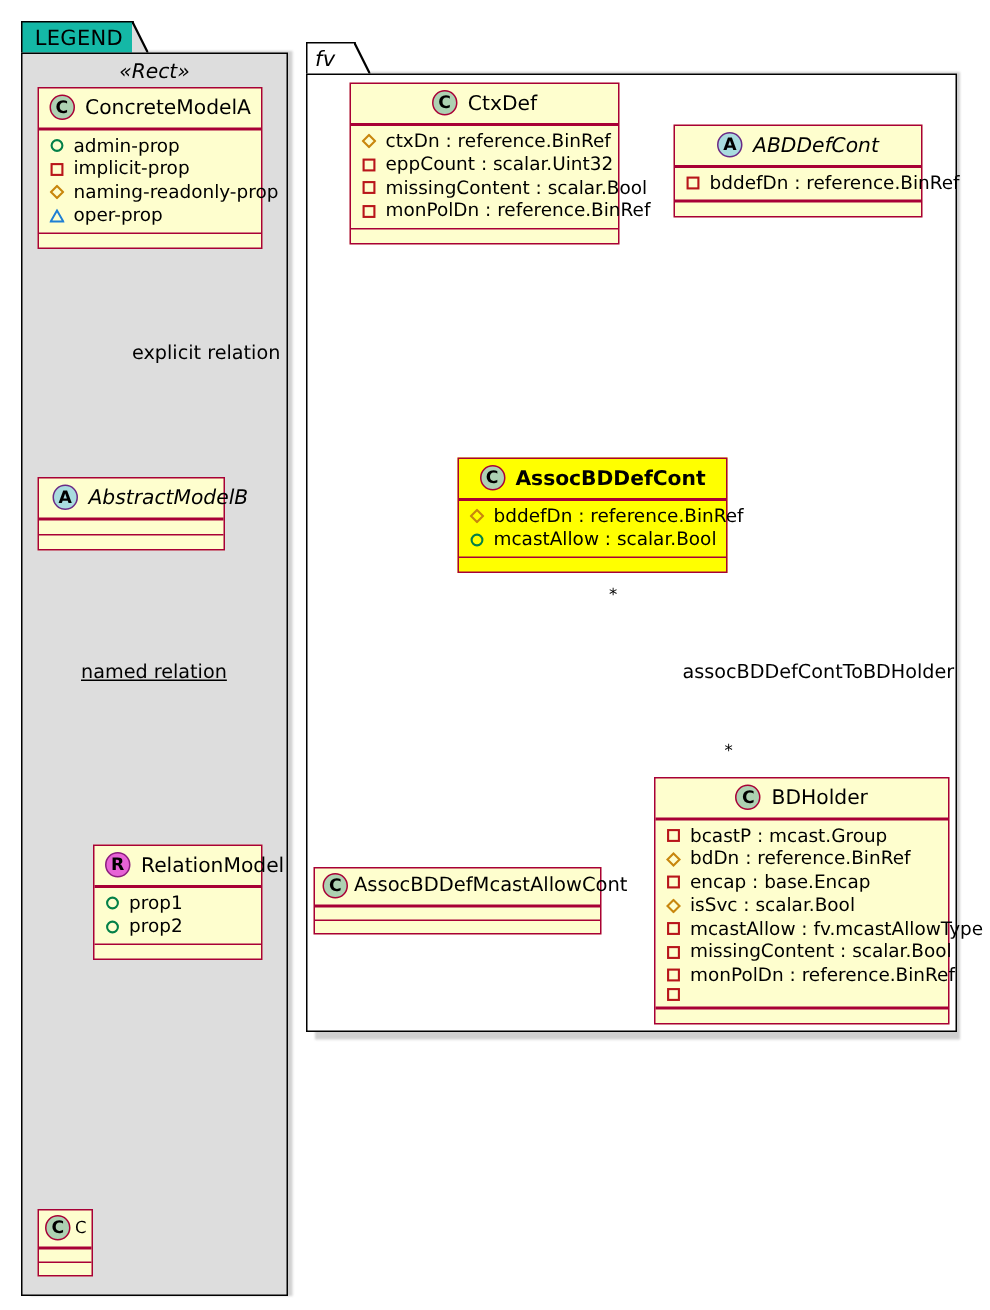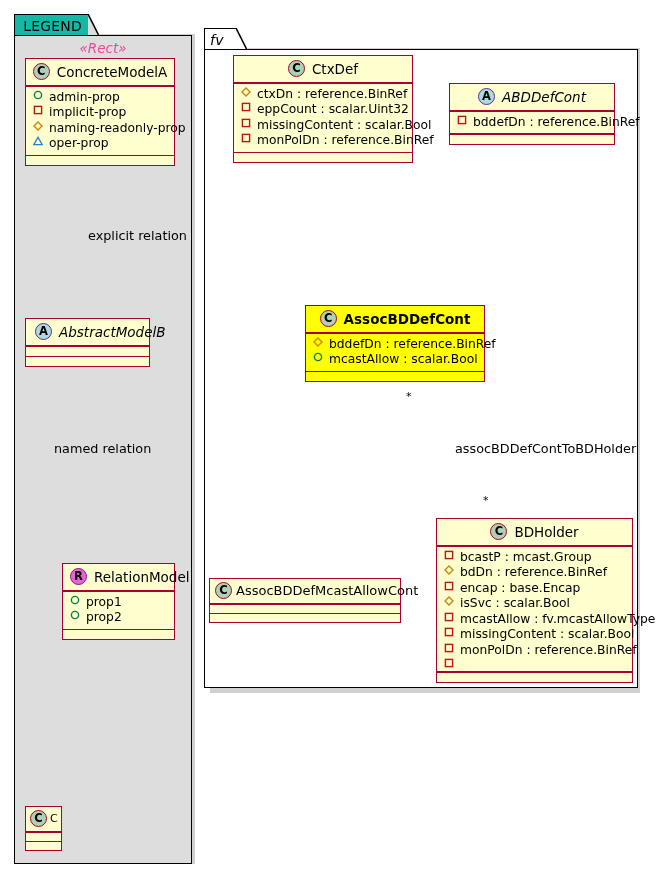--- a/index.html
+++ b/index.html
@@ -33,21 +33,21 @@
 
   
   .cls{position:absolute;box-sizing:border-box;border:1.5px solid #a80036;background:#fefece;}
   .cls .shadow{position:absolute;left:3px;top:3px;right:-3px;bottom:-3px;background:#888;opacity:.45;z-index:-1;filter:blur(.5px);}
   .cls .hdr{
     display:flex;align-items:center;justify-content:center;gap:7px;
     padding:4px 9px 5px 9px;font-size:13.5px;color:#000;white-space:nowrap;
   }
   .cls .sep{height:1.5px;background:#a80036;}
   .cls .attrs{padding:3px 6px 3px 7px;}
-  .cls .attr{display:flex;gap:6px;font-size:12.3px;color:#000;white-space:nowrap;line-height:15.5px;}
+  .cls .attr{display:flex;align-items:center;gap:6px;font-size:12.3px;color:#000;white-space:nowrap;line-height:15.5px;}
   .cls .foot{height:9px;}
   .cls.highlight{background:#ffff00;border-color:#a80036;}
   .cls.highlight .hdr{font-weight:bold;}
   .cls.highlight .attrs{background:#ffff00;}
   .name-abstract{font-style:italic;}
 
   
   .badge{
     width:17px;height:17px;border-radius:50%;box-sizing:border-box;
     display:inline-flex;align-items:center;justify-content:center;
@@ -59,21 +59,21 @@
 
   
   .mk{width:10px;height:10px;flex:0 0 auto;display:inline-block;position:relative;}
   .mk svg{display:block;}
 
   
   .lbl{position:absolute;font-size:12.8px;color:#000;white-space:nowrap;}
   .mult{position:absolute;font-size:11px;color:#000;}
 
   
-  .rect-stereo{position:absolute;font-style:italic;font-size:13.5px;color:#ec4899;}
+  .rect-stereo{position:absolute;font-style:italic;font-size:13.5px;color:#000000;}
 </style>
 </head>
 <body>
 
 <div class="canvas">
 
   <svg class="lines" viewBox="0 0 660 873">
     <defs>
       <marker id="openArrow" markerWidth="12" markerHeight="12" refX="9" refY="5" orient="auto">
         <path d="M1,1 L10,5 L1,9" fill="none" stroke="#a80036" stroke-width="1.6"></path>
@@ -170,21 +170,21 @@
     <div class="hdr" style="justify-content:flex-start;">
       <span class="badge badge-A">A</span>
       <span class="name-abstract">AbstractModelB</span>
     </div>
     <div class="sep"></div>
     <div class="foot" style="height:9px;"></div>
     <div class="sep"></div>
     <div class="foot"></div>
   </div>
 
-  <div class="lbl" style="left:54px;top:441px;">named relation</div>
+  <div class="lbl" style="left:54px;top:441px;text-decoration:underline;">named relation</div>
 
   <div class="cls" style="left:62px;top:563px;width:113px;">
     <div class="shadow"></div>
     <div class="hdr" style="justify-content:flex-start;padding-left:7px;">
       <span class="badge badge-R">R</span>
       <span>RelationModel</span>
     </div>
     <div class="sep"></div>
     <div class="attrs">
       <div class="attr">

